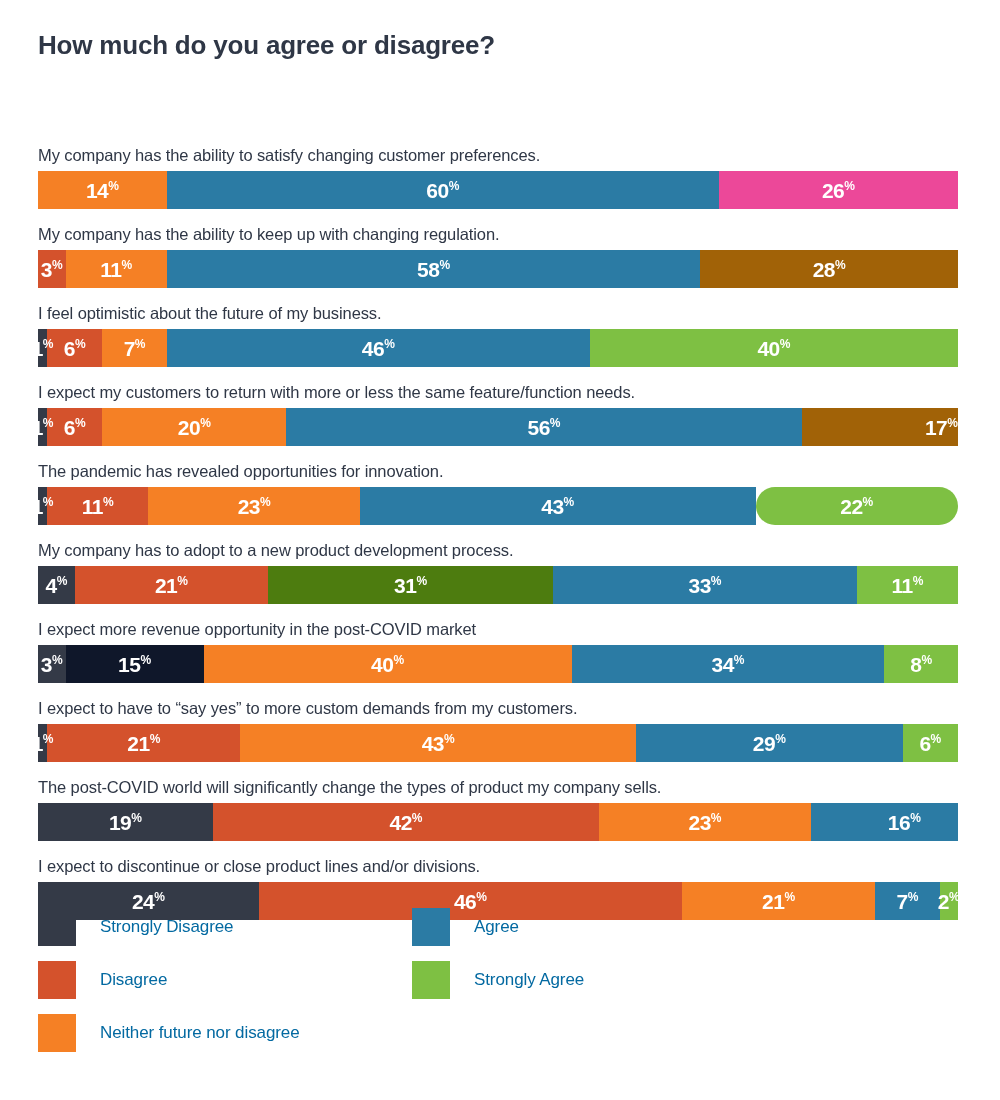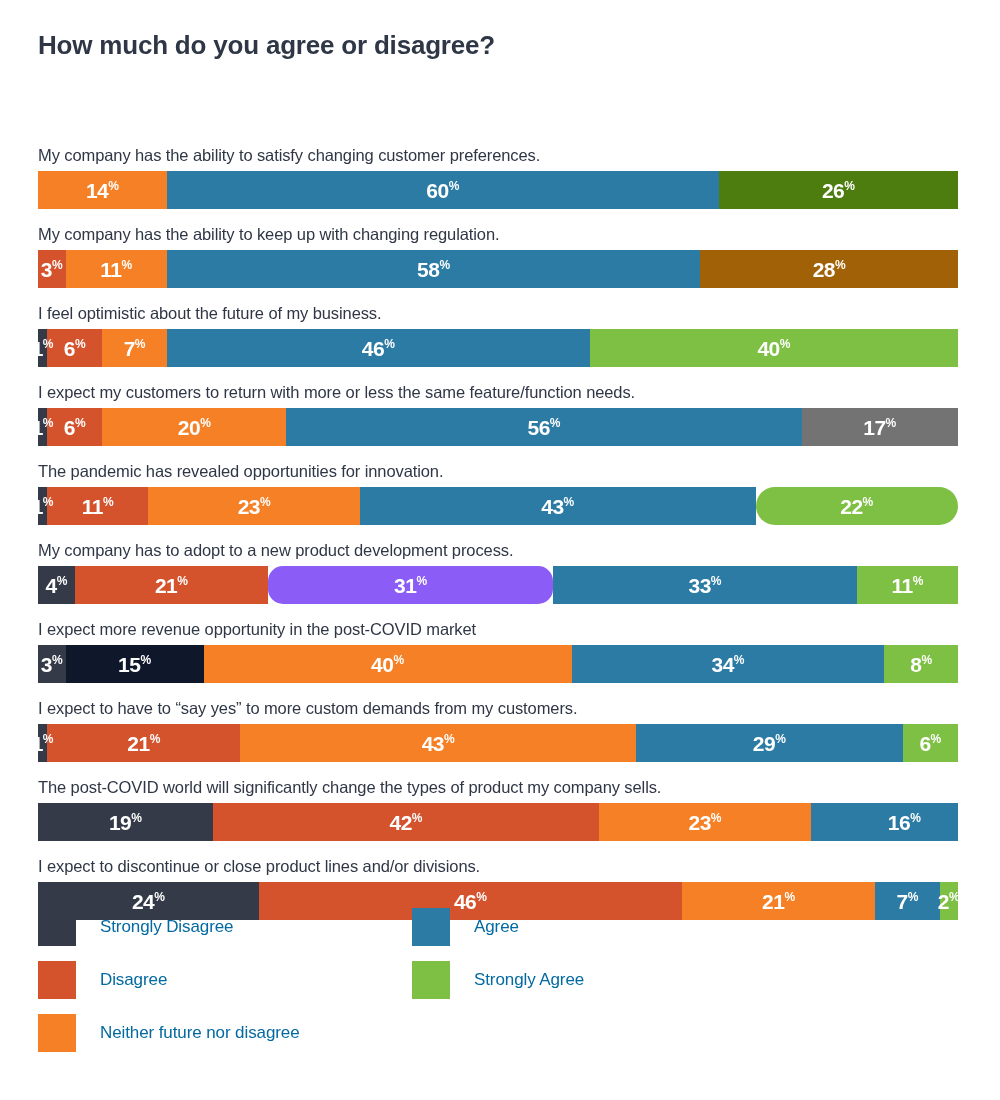--- a/index.html
+++ b/index.html
@@ -128,21 +128,21 @@
   <div class="rows">
       <div class="row">
         <div class="row-label">My company has the ability to satisfy changing customer preferences.</div>
         <div class="bar">
           <div class="seg" title="Neither agree nor disagree: 14%" style="background: rgb(245, 128, 37); width: 14%;">
             <span class="seg-label">14<span class="pct">%</span></span>
           </div>
           <div class="seg" title="Agree: 60%" style="background: rgb(43, 123, 164); width: 60%;">
             <span class="seg-label">60<span class="pct">%</span></span>
           </div>
-          <div class="seg" title="Strongly Agree: 26%" style="background: #4d7c0f; width: 26%;">
+          <div class="seg" title="Strongly Agree: 26%" style="background: #ec4899; width: 26%;">
             <span class="seg-label">26<span class="pct">%</span></span>
           </div>
         </div>
       </div>
       <div class="row">
         <div class="row-label">My company has the ability to keep up with changing regulation.</div>
         <div class="bar">
           <div class="seg tiny" title="Disagree: 3%" style="background: rgb(212, 82, 44); width: 3%;">
             <span class="seg-label">3<span class="pct">%</span></span>
           </div>
@@ -185,21 +185,21 @@
           </div>
           <div class="seg" title="Disagree: 6%" style="background: rgb(212, 82, 44); width: 6%;">
             <span class="seg-label">6<span class="pct">%</span></span>
           </div>
           <div class="seg" title="Neither agree nor disagree: 20%" style="background: rgb(245, 128, 37); width: 20%;">
             <span class="seg-label">20<span class="pct">%</span></span>
           </div>
           <div class="seg" title="Agree: 56%" style="background: rgb(43, 123, 164); width: 56%;">
             <span class="seg-label">56<span class="pct">%</span></span>
           </div>
-          <div class="seg" title="Strongly Agree: 17%" style="background: #737373; width: 17%;">
+          <div class="seg" title="Strongly Agree: 17%" style="background: #a16207; width: 17%; justify-content: flex-end;">
             <span class="seg-label">17<span class="pct">%</span></span>
           </div>
         </div>
       </div>
       <div class="row">
         <div class="row-label">The pandemic has revealed opportunities for innovation.</div>
         <div class="bar">
           <div class="seg tiny" title="Strongly Disagree: 1%" style="background: rgb(52, 58, 71); width: 1%;">
             <span class="seg-label">1<span class="pct">%</span></span>
           </div>
@@ -219,21 +219,21 @@
       </div>
       <div class="row">
         <div class="row-label">My company has to adopt to a new product development process.</div>
         <div class="bar">
           <div class="seg" title="Strongly Disagree: 4%" style="background: rgb(52, 58, 71); width: 4%;">
             <span class="seg-label">4<span class="pct">%</span></span>
           </div>
           <div class="seg" title="Disagree: 21%" style="background: rgb(212, 82, 44); width: 21%;">
             <span class="seg-label">21<span class="pct">%</span></span>
           </div>
-          <div class="seg" title="Neither agree nor disagree: 31%" style="background: #8b5cf6; width: 31%; border-radius: 15px;">
+          <div class="seg" title="Neither agree nor disagree: 31%" style="background: #4d7c0f; width: 31%;">
             <span class="seg-label">31<span class="pct">%</span></span>
           </div>
           <div class="seg" title="Agree: 33%" style="background: rgb(43, 123, 164); width: 33%;">
             <span class="seg-label">33<span class="pct">%</span></span>
           </div>
           <div class="seg" title="Strongly Agree: 11%" style="background: rgb(126, 192, 67); width: 11%;">
             <span class="seg-label">11<span class="pct">%</span></span>
           </div>
         </div>
       </div>

